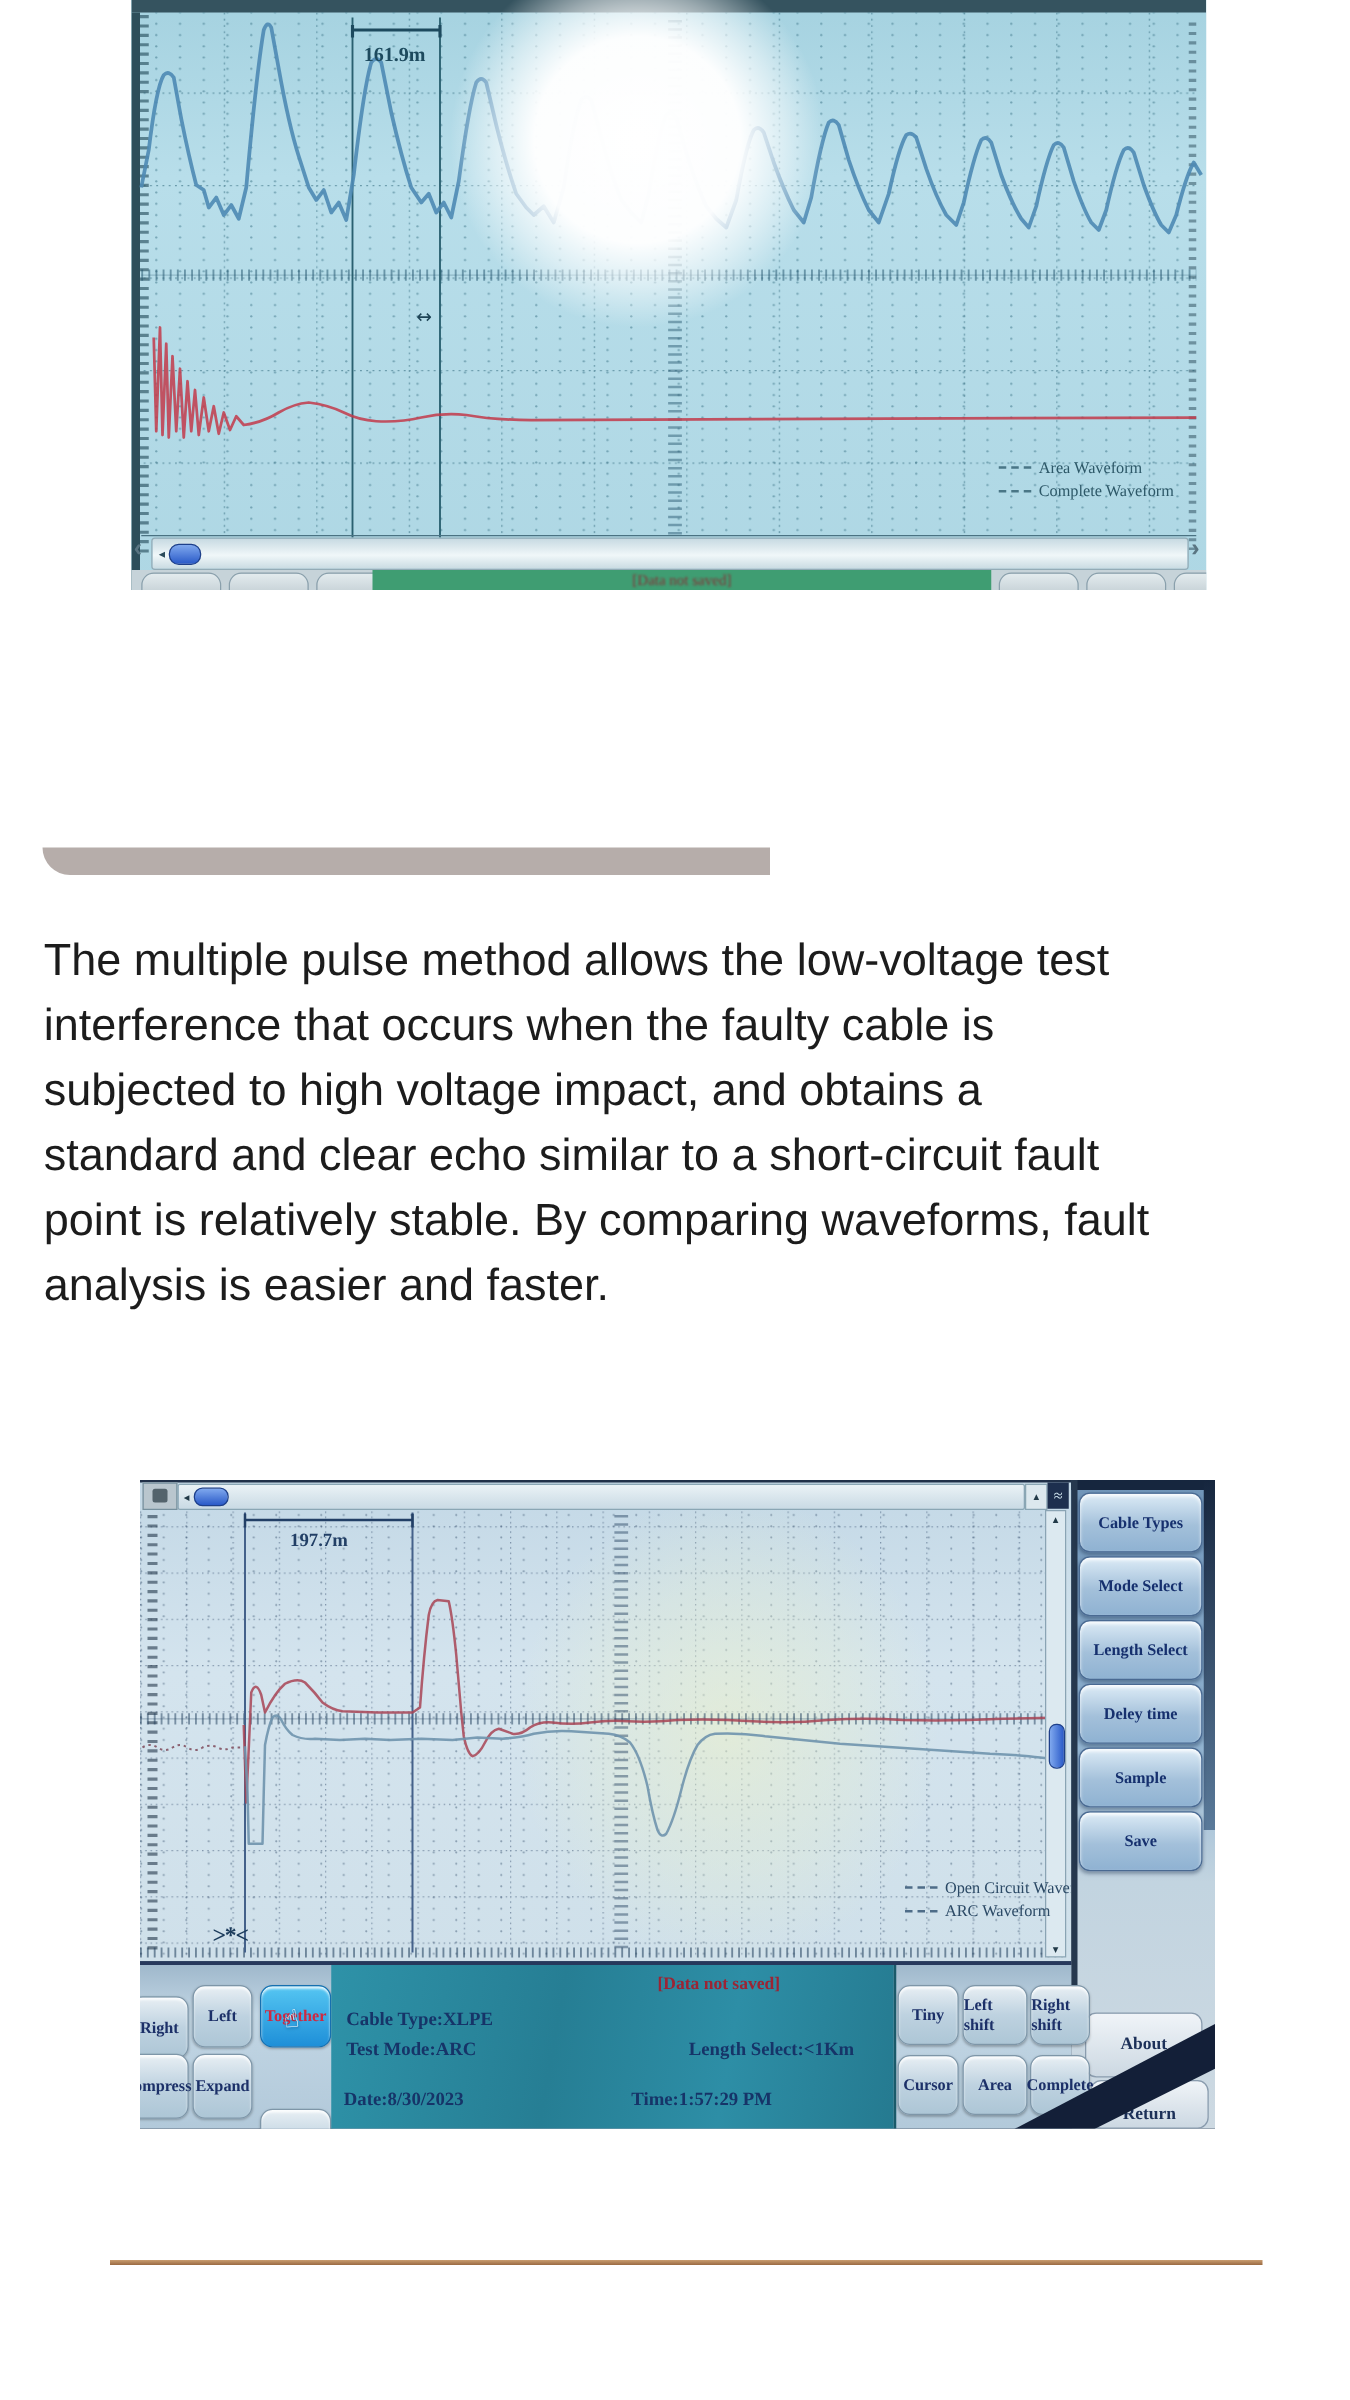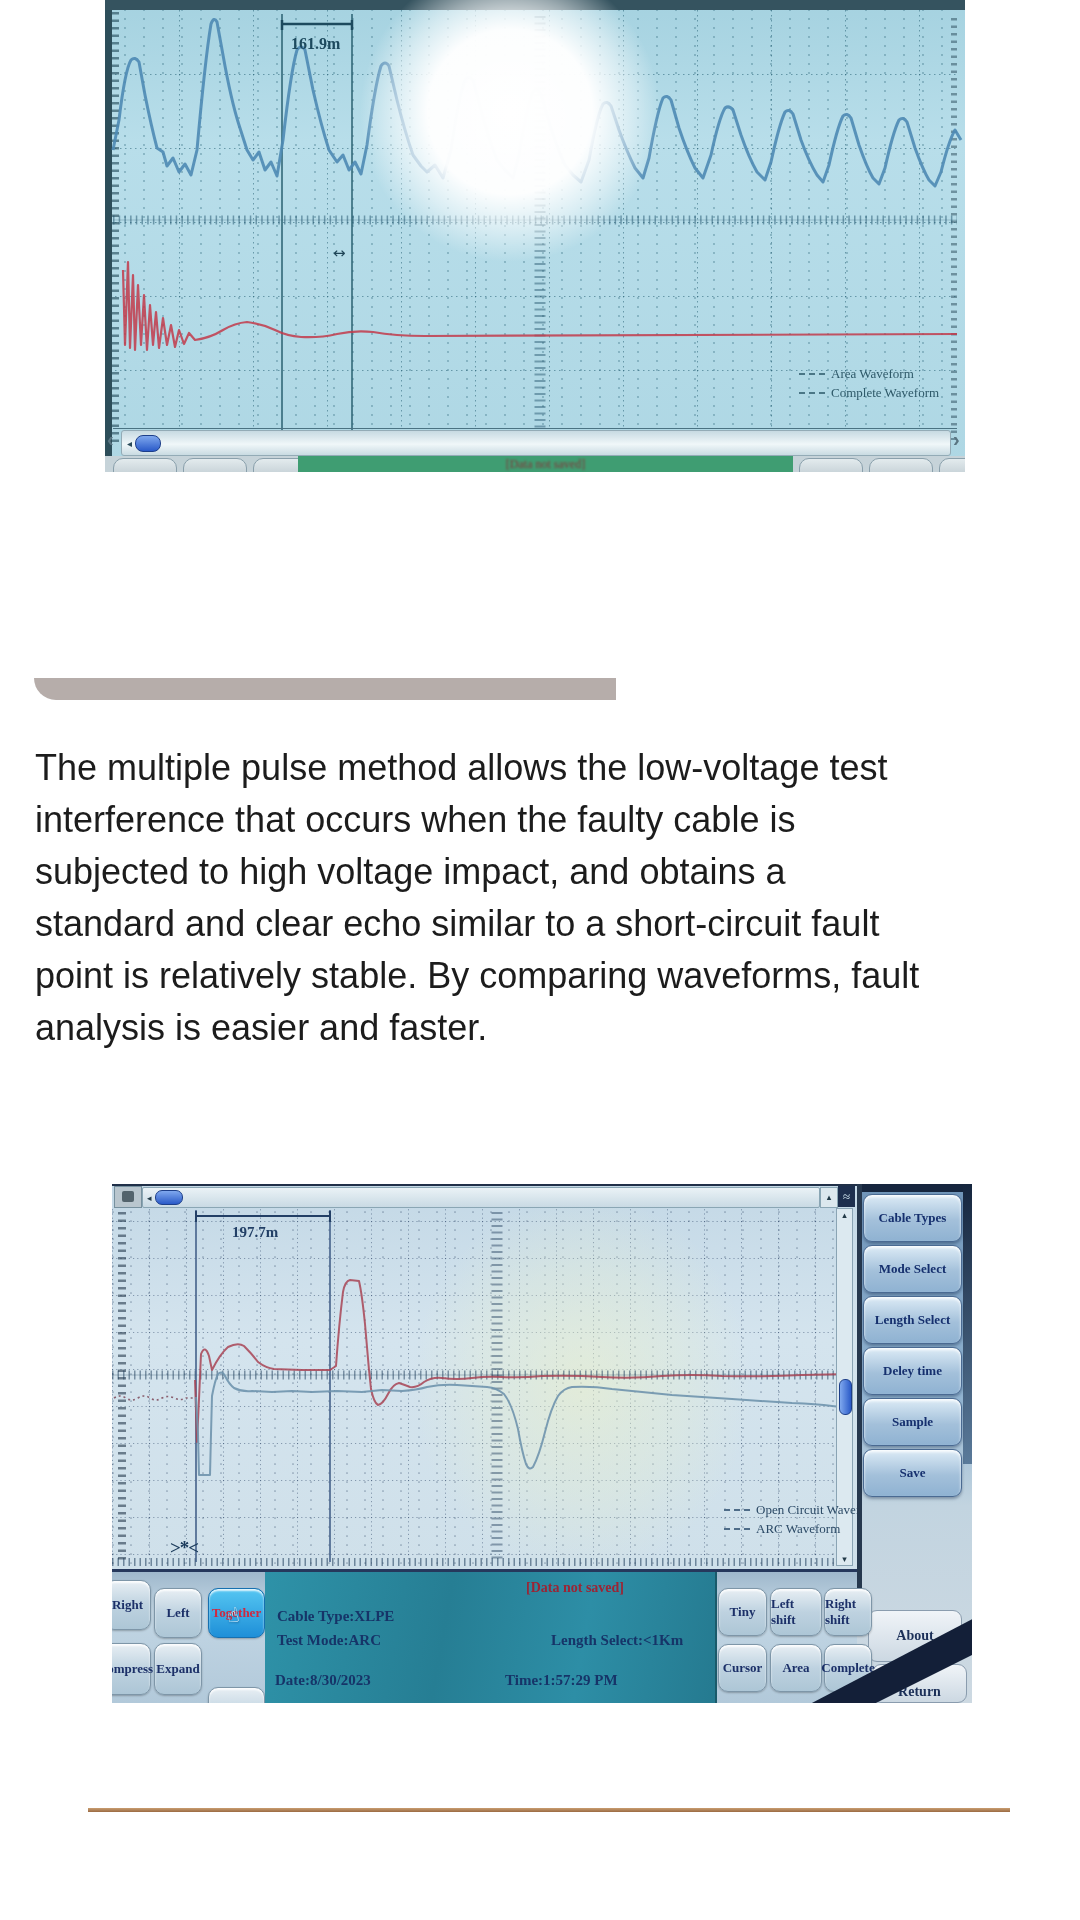--- a/index.html
+++ b/index.html
@@ -301,21 +301,21 @@
     <div class="side-btn" style="top:10px;">Cable Types</div>
     <div class="side-btn" style="top:61px;">Mode Select</div>
     <div class="side-btn" style="top:112px;">Length Select</div>
     <div class="side-btn" style="top:163px;">Deley time</div>
     <div class="side-btn" style="top:214px;">Sample</div>
     <div class="side-btn" style="top:265px;">Save</div>
     <div class="lite-btn" style="left:756px;top:426px;width:92px;height:50px;">About</div>
     <div class="lite-btn" style="left:760px;top:480px;width:95px;height:39px;align-items:flex-end;padding-bottom:2px;box-sizing:border-box;">Return</div>
 
     <div class="s2-bottombar"></div>
-    <div class="wave-btn" style="left:-8px;top:396px;width:45px;height:48px;text-align:right;">Right</div>
+    <div class="wave-btn" style="left:-8px;top:413px;width:45px;height:48px;text-align:right;">Right</div>
     <div class="wave-btn" style="left:42px;top:404px;width:46px;height:48px;">Left</div>
     <div class="wave-btn hl" style="left:96px;top:404px;width:55px;height:48px;">
       <span>Together</span>
       <span class="hand">☝</span>
     </div>
     <div class="wave-btn" style="left:-12px;top:459px;width:49px;height:50px;">Compress</div>
     <div class="wave-btn" style="left:42px;top:459px;width:46px;height:50px;">Expand</div>
     <div class="wave-btn" style="left:96px;top:459px;width:55px;height:50px;margin-top:44px;">Separate</div>
 
     <div class="wave-btn" style="left:606px;top:404px;width:47px;height:46px;">Tiny</div>

